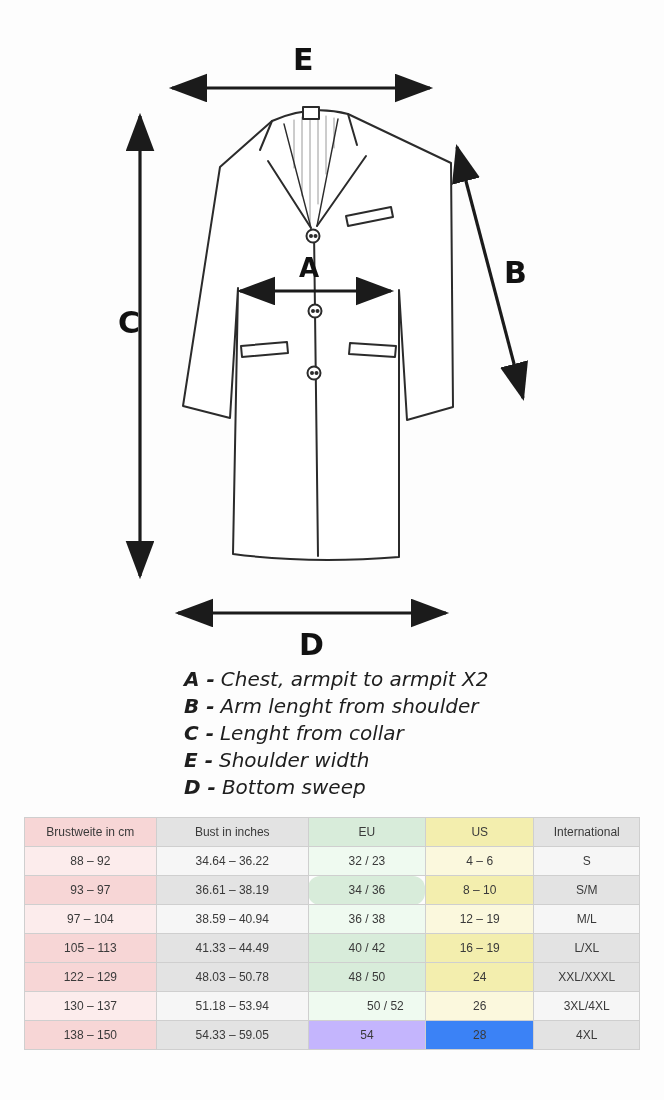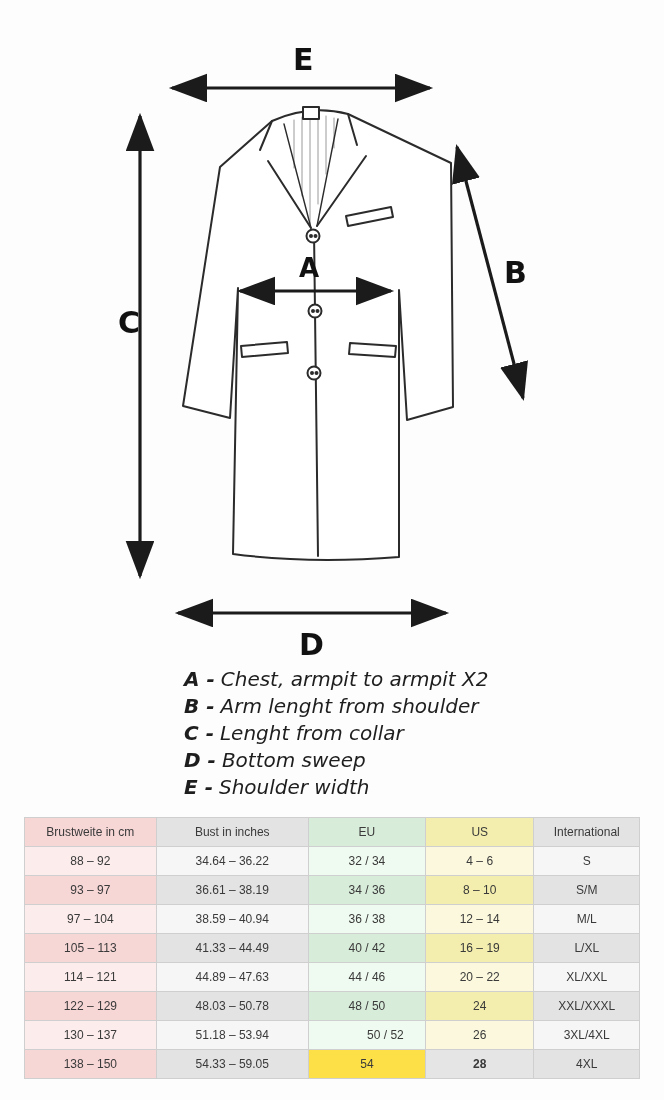--- a/index.html
+++ b/index.html
@@ -129,91 +129,84 @@
 
     <div class="legend-line">
       <span class="legend-key">B -</span><span class="legend-text">Arm lenght from shoulder</span>
     </div>
 
     <div class="legend-line">
       <span class="legend-key">C -</span><span class="legend-text">Lenght from collar</span>
     </div>
 
     <div class="legend-line">
+      <span class="legend-key">E -</span><span class="legend-text">Shoulder width</span>
+    </div>
+
+    <div class="legend-line">
       <span class="legend-key">D -</span><span class="legend-text">Bottom sweep</span>
-    </div>
-
-    <div class="legend-line">
-      <span class="legend-key">E -</span><span class="legend-text">Shoulder width</span>
     </div>
   </div>
 
   <table class="size-table">
     <thead>
         <tr>
           <th style="background: rgb(247, 214, 214);">Brustweite in cm</th>
           <th style="background: rgb(227, 227, 227);">Bust in inches</th>
           <th style="background: rgb(216, 236, 218);">EU</th>
           <th style="background: rgb(243, 238, 174);">US</th>
           <th style="background: rgb(227, 227, 227);">International</th>
         </tr>
       </thead>
     <tbody>
         <tr>
           <td style="background: rgb(252, 236, 236);">88 – 92</td>
           <td style="background: rgb(246, 246, 246);">34.64 – 36.22</td>
-          <td style="background: rgb(239, 250, 240);">32 / 34</td>
+          <td style="background: rgb(239, 250, 240);">32 / 23</td>
           <td style="background: rgb(251, 248, 221);">4 – 6</td>
           <td style="background: rgb(246, 246, 246);">S</td>
         </tr>
         <tr>
           <td style="background: rgb(247, 214, 214);">93 – 97</td>
           <td style="background: rgb(227, 227, 227);">36.61 – 38.19</td>
-          <td style="background: rgb(216, 236, 218);">34 / 36</td>
+          <td style="background: rgb(216, 236, 218); border-radius: 12px;">34 / 36</td>
           <td style="background: rgb(243, 238, 174);">8 – 10</td>
           <td style="background: rgb(227, 227, 227); margin-left: 16px;">S/M</td>
         </tr>
         <tr>
           <td style="background: rgb(252, 236, 236);">97 – 104</td>
           <td style="background: rgb(246, 246, 246);">38.59 – 40.94</td>
           <td style="background: rgb(239, 250, 240);">36 / 38</td>
-          <td style="background: rgb(251, 248, 221);">12 – 14</td>
+          <td style="background: rgb(251, 248, 221);">12 – 19</td>
           <td style="background: rgb(246, 246, 246);">M/L</td>
         </tr>
         <tr>
           <td style="background: rgb(247, 214, 214);">105 – 113</td>
           <td style="background: rgb(227, 227, 227);">41.33 – 44.49</td>
           <td style="background: rgb(216, 236, 218);">40 / 42</td>
           <td style="background: rgb(243, 238, 174);">16 – 19</td>
           <td style="background: rgb(227, 227, 227);">L/XL</td>
         </tr>
         <tr>
-          <td style="background: rgb(252, 236, 236);">114 – 121</td>
-          <td style="background: rgb(246, 246, 246);">44.89 – 47.63</td>
-          <td style="background: rgb(239, 250, 240);">44 / 46</td>
-          <td style="background: rgb(251, 248, 221);">20 – 22</td>
-          <td style="background: rgb(246, 246, 246);">XL/XXL</td>
-        </tr>
-        <tr>
           <td style="background: rgb(247, 214, 214);">122 – 129</td>
           <td style="background: rgb(227, 227, 227);">48.03 – 50.78</td>
           <td style="background: rgb(216, 236, 218); margin-left: 14px;">48 / 50</td>
           <td style="background: rgb(243, 238, 174);">24</td>
           <td style="background: rgb(227, 227, 227);">XXL/XXXL</td>
         </tr>
         <tr>
           <td style="background: rgb(252, 236, 236);">130 – 137</td>
           <td style="background: rgb(246, 246, 246);">51.18 – 53.94</td>
           <td style="background: rgb(239, 250, 240); padding-left: 40px;">50 / 52</td>
           <td style="background: rgb(251, 248, 221);">26</td>
           <td style="background: rgb(246, 246, 246);">3XL/4XL</td>
         </tr>
         <tr>
           <td style="background: rgb(247, 214, 214);">138 – 150</td>
           <td style="background: rgb(227, 227, 227);">54.33 – 59.05</td>
-          <td style="background: #fde047;">54</td>
-          <td style="background: #e5e5e5; font-weight: bold;">28</td>
+          <td style="background: #c4b5fd;">54</td>
+          <td style="background: #3b82f6;">28</td>
           <td style="background: rgb(227, 227, 227);">4XL</td>
         </tr>
       </tbody>
   </table>
 
 </div>
 
 </body></html>

